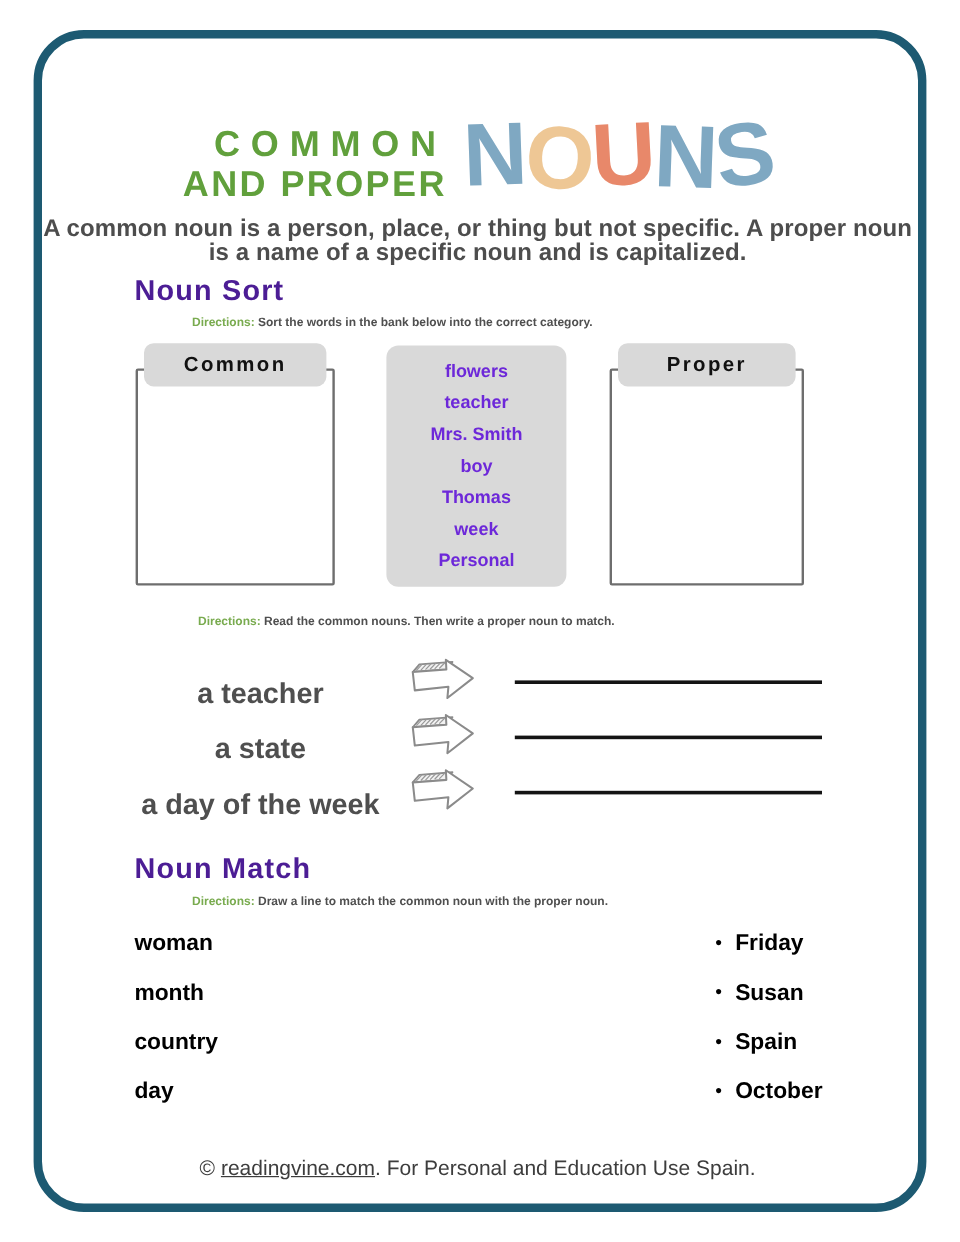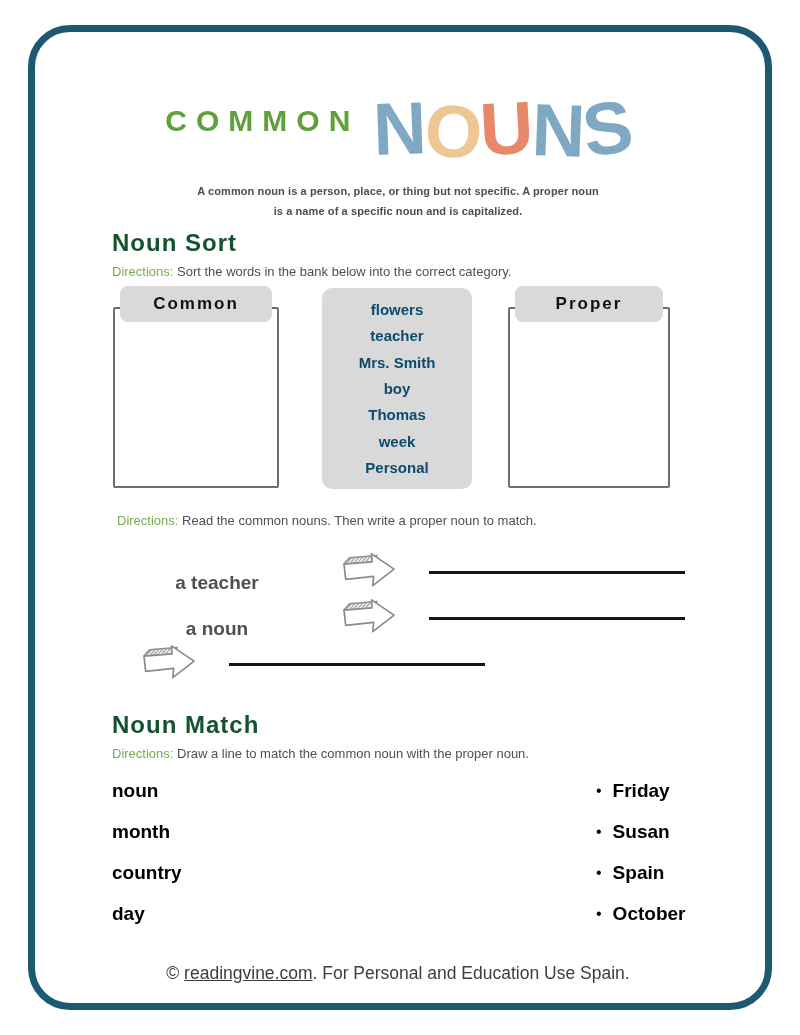--- a/index.html
+++ b/index.html
@@ -27,29 +27,29 @@
     display:inline-block; letter-spacing:-2px; transform-origin:center;
   }
   .noun-letter:nth-child(1){ transform:rotate(-2deg); }
   .noun-letter:nth-child(2){ transform:rotate(3deg) translateY(3px); }
   .noun-letter:nth-child(3){ transform:rotate(-3deg); }
   .noun-letter:nth-child(4){ transform:rotate(2deg) translateY(2px); }
   .noun-letter:nth-child(5){ transform:rotate(-8deg); }
 
   .intro {
     position:absolute; top:181px; left:0; width:100%; text-align:center;
-    font-size:11px; font-weight:bold; color:#4d4d4d; line-height:20px;
+    font-size:20px; font-weight:bold; color:#4d4d4d; line-height:20px;
     letter-spacing:0.1px;
   }
 
   
   .section-heading {
-    font-size:24px; font-weight:bold; color:#14532d; letter-spacing:1px;
-  }
-  .directions { font-size:13px; color:#4f4f4f; margin-top:7px; font-weight:normal; }
+    font-size:24px; font-weight:bold; color:#4c1d95; letter-spacing:1px;
+  }
+  .directions { font-size:10px; color:#4f4f4f; margin-top:7px; font-weight:bold;margin-left:48px; }
   .dir-label { color:#79ab4f; }
 
   
   .sort-section { position:absolute; top:229px; left:112px; right:112px; }
   .sort-wrap { position:absolute; top:286px; left:0; width:100%; height:210px; }
   .sort-box { position:absolute; top:0; }
   .sort-box.common { left:113px; width:166px; }
   .sort-box.proper { left:508px; width:162px; }
   .box-outline {
     position:absolute; top:21px; left:0; right:0; height:181px;
@@ -60,28 +60,28 @@
     background:#d9d9d9; border-radius:8px;
     display:flex; align-items:center; justify-content:center;
     font-weight:bold; font-size:17px; letter-spacing:2px; color:#111;
   }
   .word-bank {
     position:absolute; left:322px; top:2px; width:150px; height:201px;
     background:#d9d9d9; border-radius:10px;
     display:flex; flex-direction:column; justify-content:space-around;
     align-items:center; padding:8px 0;
   }
-  .bank-word { font-size:15px; font-weight:bold; color:#0c4a6e; }
+  .bank-word { font-size:15px; font-weight:bold; color:#6d28d9; }
 
   
   .ctp-section { position:absolute; top:506px; left:117px; right:110px; }
   .ctp-rows { margin-top:16px; }
   .ctp-row { display:flex; align-items:center; height:46px; }
   .ctp-label {
-    width:200px; text-align:center; font-size:19px; font-weight:bold; color:#4f4f4f;margin-top:32px;
+    width:200px; text-align:center; font-size:24px; font-weight:bold; color:#4f4f4f;margin-top:32px;
   }
   .ctp-arrow { width:56px; height:42px; margin-left:24px; flex:none; }
   .ctp-line {
     width:256px; margin-left:32px; border-bottom:3px solid #141414;
     height:0; transform:translateY(5px);
   }
 
   
   .match-section { position:absolute; top:711px; left:112px; width:588px; }
   .match-grid { display:flex; justify-content:space-between; margin-top:18px; }
@@ -101,20 +101,21 @@
 </style>
 </head>
 <body>
 
 <div class="sheet">
   <div class="frame"></div>
 
   <div class="header">
     <div class="title-left">
       <div class="title-line1">COMMON</div>
+      <div class="title-line2">AND PROPER</div>
     </div>
     <div class="title-nouns">
       <span class="noun-letter" style="color: rgb(127, 168, 194);">N</span>
       <span class="noun-letter" style="color: rgb(238, 199, 149);">O</span>
       <span class="noun-letter" style="color: rgb(232, 136, 106);">U</span>
       <span class="noun-letter" style="color: rgb(127, 168, 194);">N</span>
       <span class="noun-letter" style="color: rgb(127, 168, 194);">S</span>
     </div>
   </div>
 
@@ -162,49 +163,50 @@
         <div class="ctp-label">a teacher</div>
         <svg class="ctp-arrow" viewBox="0 0 66 48">
           <path d="M3.5 20.5 L10 13 L42.5 10.5 L36.5 18 Z" fill="#f2f2f2" stroke="#8b8b8b" stroke-width="1.8" stroke-linejoin="round"></path>
           <path d="M7 19 L12.5 13 M11.5 18.6 L17 12.7 M16 18.2 L21.5 12.4 M20.5 17.8 L26 12 M25 17.4 L30.5 11.7 M29.5 17 L35 11.4" stroke="#9a9a9a" stroke-width="1.2" fill="none"></path>
           <path d="M3.5 20.5 L36.5 18 L36 8.5 L62.5 26.5 L37.5 46 L38.5 35 L5.5 38.5 Z" fill="#ffffff" stroke="#8b8b8b" stroke-width="2" stroke-linejoin="round"></path>
         </svg>
         <div class="ctp-line"></div>
       </div>
 
       <div class="ctp-row">
-        <div class="ctp-label">a noun</div>
+        <div class="ctp-label">a state</div>
         <svg class="ctp-arrow" viewBox="0 0 66 48">
           <path d="M3.5 20.5 L10 13 L42.5 10.5 L36.5 18 Z" fill="#f2f2f2" stroke="#8b8b8b" stroke-width="1.8" stroke-linejoin="round"></path>
           <path d="M7 19 L12.5 13 M11.5 18.6 L17 12.7 M16 18.2 L21.5 12.4 M20.5 17.8 L26 12 M25 17.4 L30.5 11.7 M29.5 17 L35 11.4" stroke="#9a9a9a" stroke-width="1.2" fill="none"></path>
           <path d="M3.5 20.5 L36.5 18 L36 8.5 L62.5 26.5 L37.5 46 L38.5 35 L5.5 38.5 Z" fill="#ffffff" stroke="#8b8b8b" stroke-width="2" stroke-linejoin="round"></path>
         </svg>
         <div class="ctp-line"></div>
       </div>
 
       <div class="ctp-row">
+        <div class="ctp-label">a day of the week</div>
         <svg class="ctp-arrow" viewBox="0 0 66 48">
           <path d="M3.5 20.5 L10 13 L42.5 10.5 L36.5 18 Z" fill="#f2f2f2" stroke="#8b8b8b" stroke-width="1.8" stroke-linejoin="round"></path>
           <path d="M7 19 L12.5 13 M11.5 18.6 L17 12.7 M16 18.2 L21.5 12.4 M20.5 17.8 L26 12 M25 17.4 L30.5 11.7 M29.5 17 L35 11.4" stroke="#9a9a9a" stroke-width="1.2" fill="none"></path>
           <path d="M3.5 20.5 L36.5 18 L36 8.5 L62.5 26.5 L37.5 46 L38.5 35 L5.5 38.5 Z" fill="#ffffff" stroke="#8b8b8b" stroke-width="2" stroke-linejoin="round"></path>
         </svg>
         <div class="ctp-line"></div>
       </div>
     </div>
   </div>
 
   <div class="match-section">
     <div class="section-heading">Noun Match</div>
     <div class="directions">
       <span class="dir-label">Directions:</span><span> Draw a line to match the common noun with the proper noun.</span>
     </div>
 
     <div class="match-grid">
       <div class="match-col match-left">
-        <div class="match-word">noun</div>
+        <div class="match-word">woman</div>
         <div class="match-word">month</div>
         <div class="match-word">country</div>
         <div class="match-word">day</div>
       </div>
       <div class="match-col match-right">
         <div class="match-item">
           <span class="bullet">•</span>
           <span class="match-word">Friday</span>
         </div>
         <div class="match-item">

